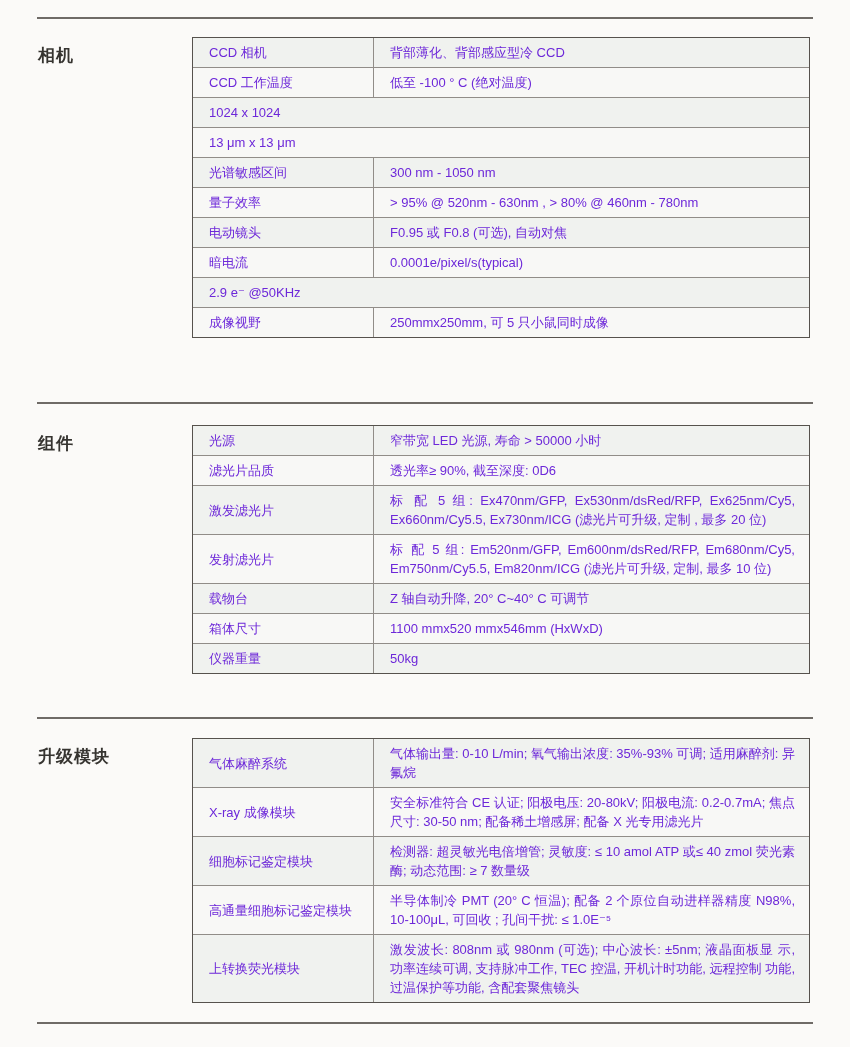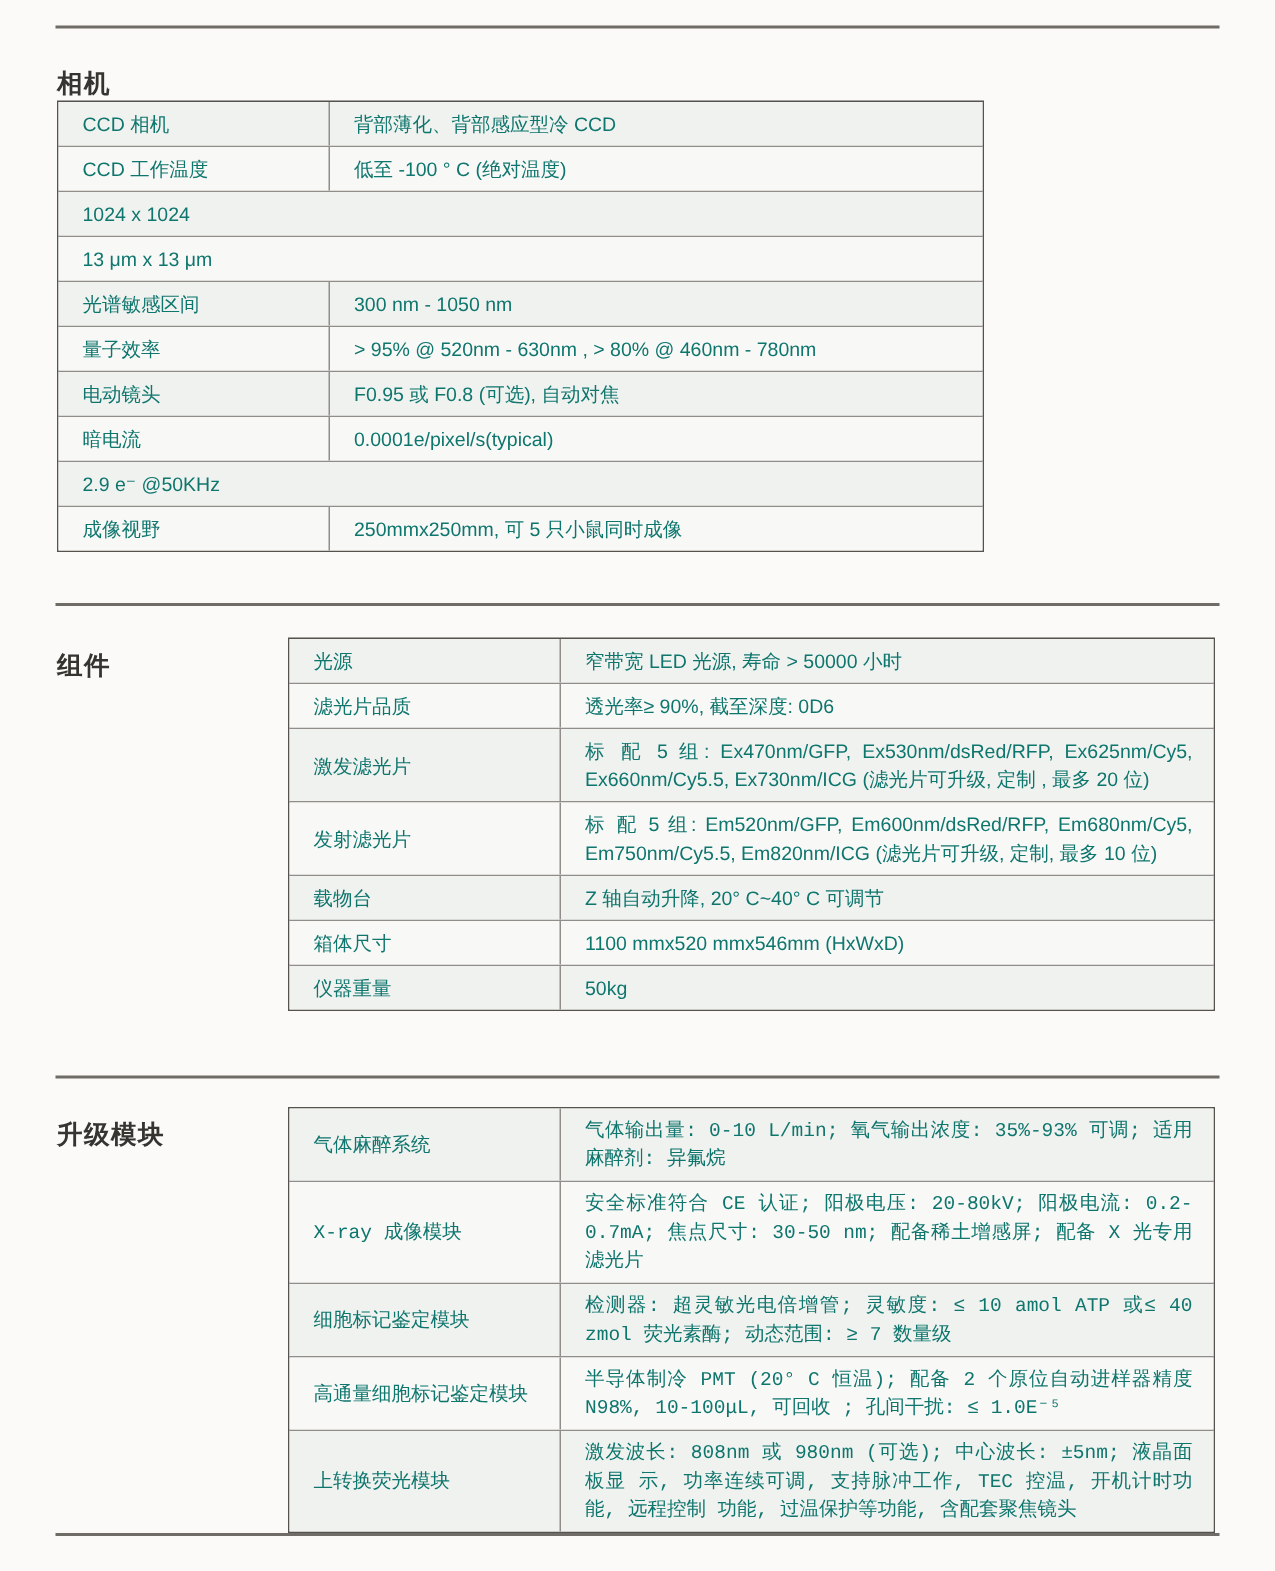--- a/index.html
+++ b/index.html
@@ -6,44 +6,44 @@
   html,body { width:850px; background:#fbfaf8; font-family:"Liberation Sans","DejaVu Sans",sans-serif; }
   .page { position:relative; width:850px; height:1047px; background:#fbfaf8; overflow:hidden; }
 
   .rule { position:absolute; left:37px; width:776px; height:2px; background:#6f6b67; }
   #rule-1 { top:17px; }
   #rule-2 { top:402px; }
   #rule-3 { top:717px; }
   #rule-4 { top:1022px; }
 
   .section { position:absolute; left:0; width:850px; display:flex; align-items:flex-start; padding-left:38px; }
-  #section-camera  { top:37px;flex-direction:column; }
+  #section-camera  { top:37px; }
   #section-parts   { top:425px; }
-  #section-upgrade { top:738px;font-family:Liberation Mono, monospace; }
+  #section-upgrade { top:738px; }
 
   .section-title {
     width:154px; padding-top:7px; flex:none;
     font-size:17px; font-weight:700; letter-spacing:1px; color:#363430;
   }
 
   .spec-table {
     width:618px; flex:none;
     border:1px solid #56524d;
     background:#f4f4f2;
   }
   .row { display:flex; border-bottom:1px solid #918d88; }
   .row:last-child { border-bottom:none; }
   .row:nth-child(odd)  .cell { background:#f0f2ef; }
   .row:nth-child(even) .cell { background:#f8f8f6; }
 
   .cell {
     display:flex; align-items:center;
     min-height:24px; line-height:19px;
     padding:5px 12px 5px 16px;
-    font-size:13px; color:#0f766e;
+    font-size:13px; color:#6d28d9;
   }
   .cell.label { width:181px; flex:none; border-right:1px solid #918d88; }
   .cell.value { flex:1; text-align:justify; padding-right:14px; }
 </style>
 </head>
 <body>
 
 <div class="page">
 
   <div class="rule" id="rule-1"></div>

